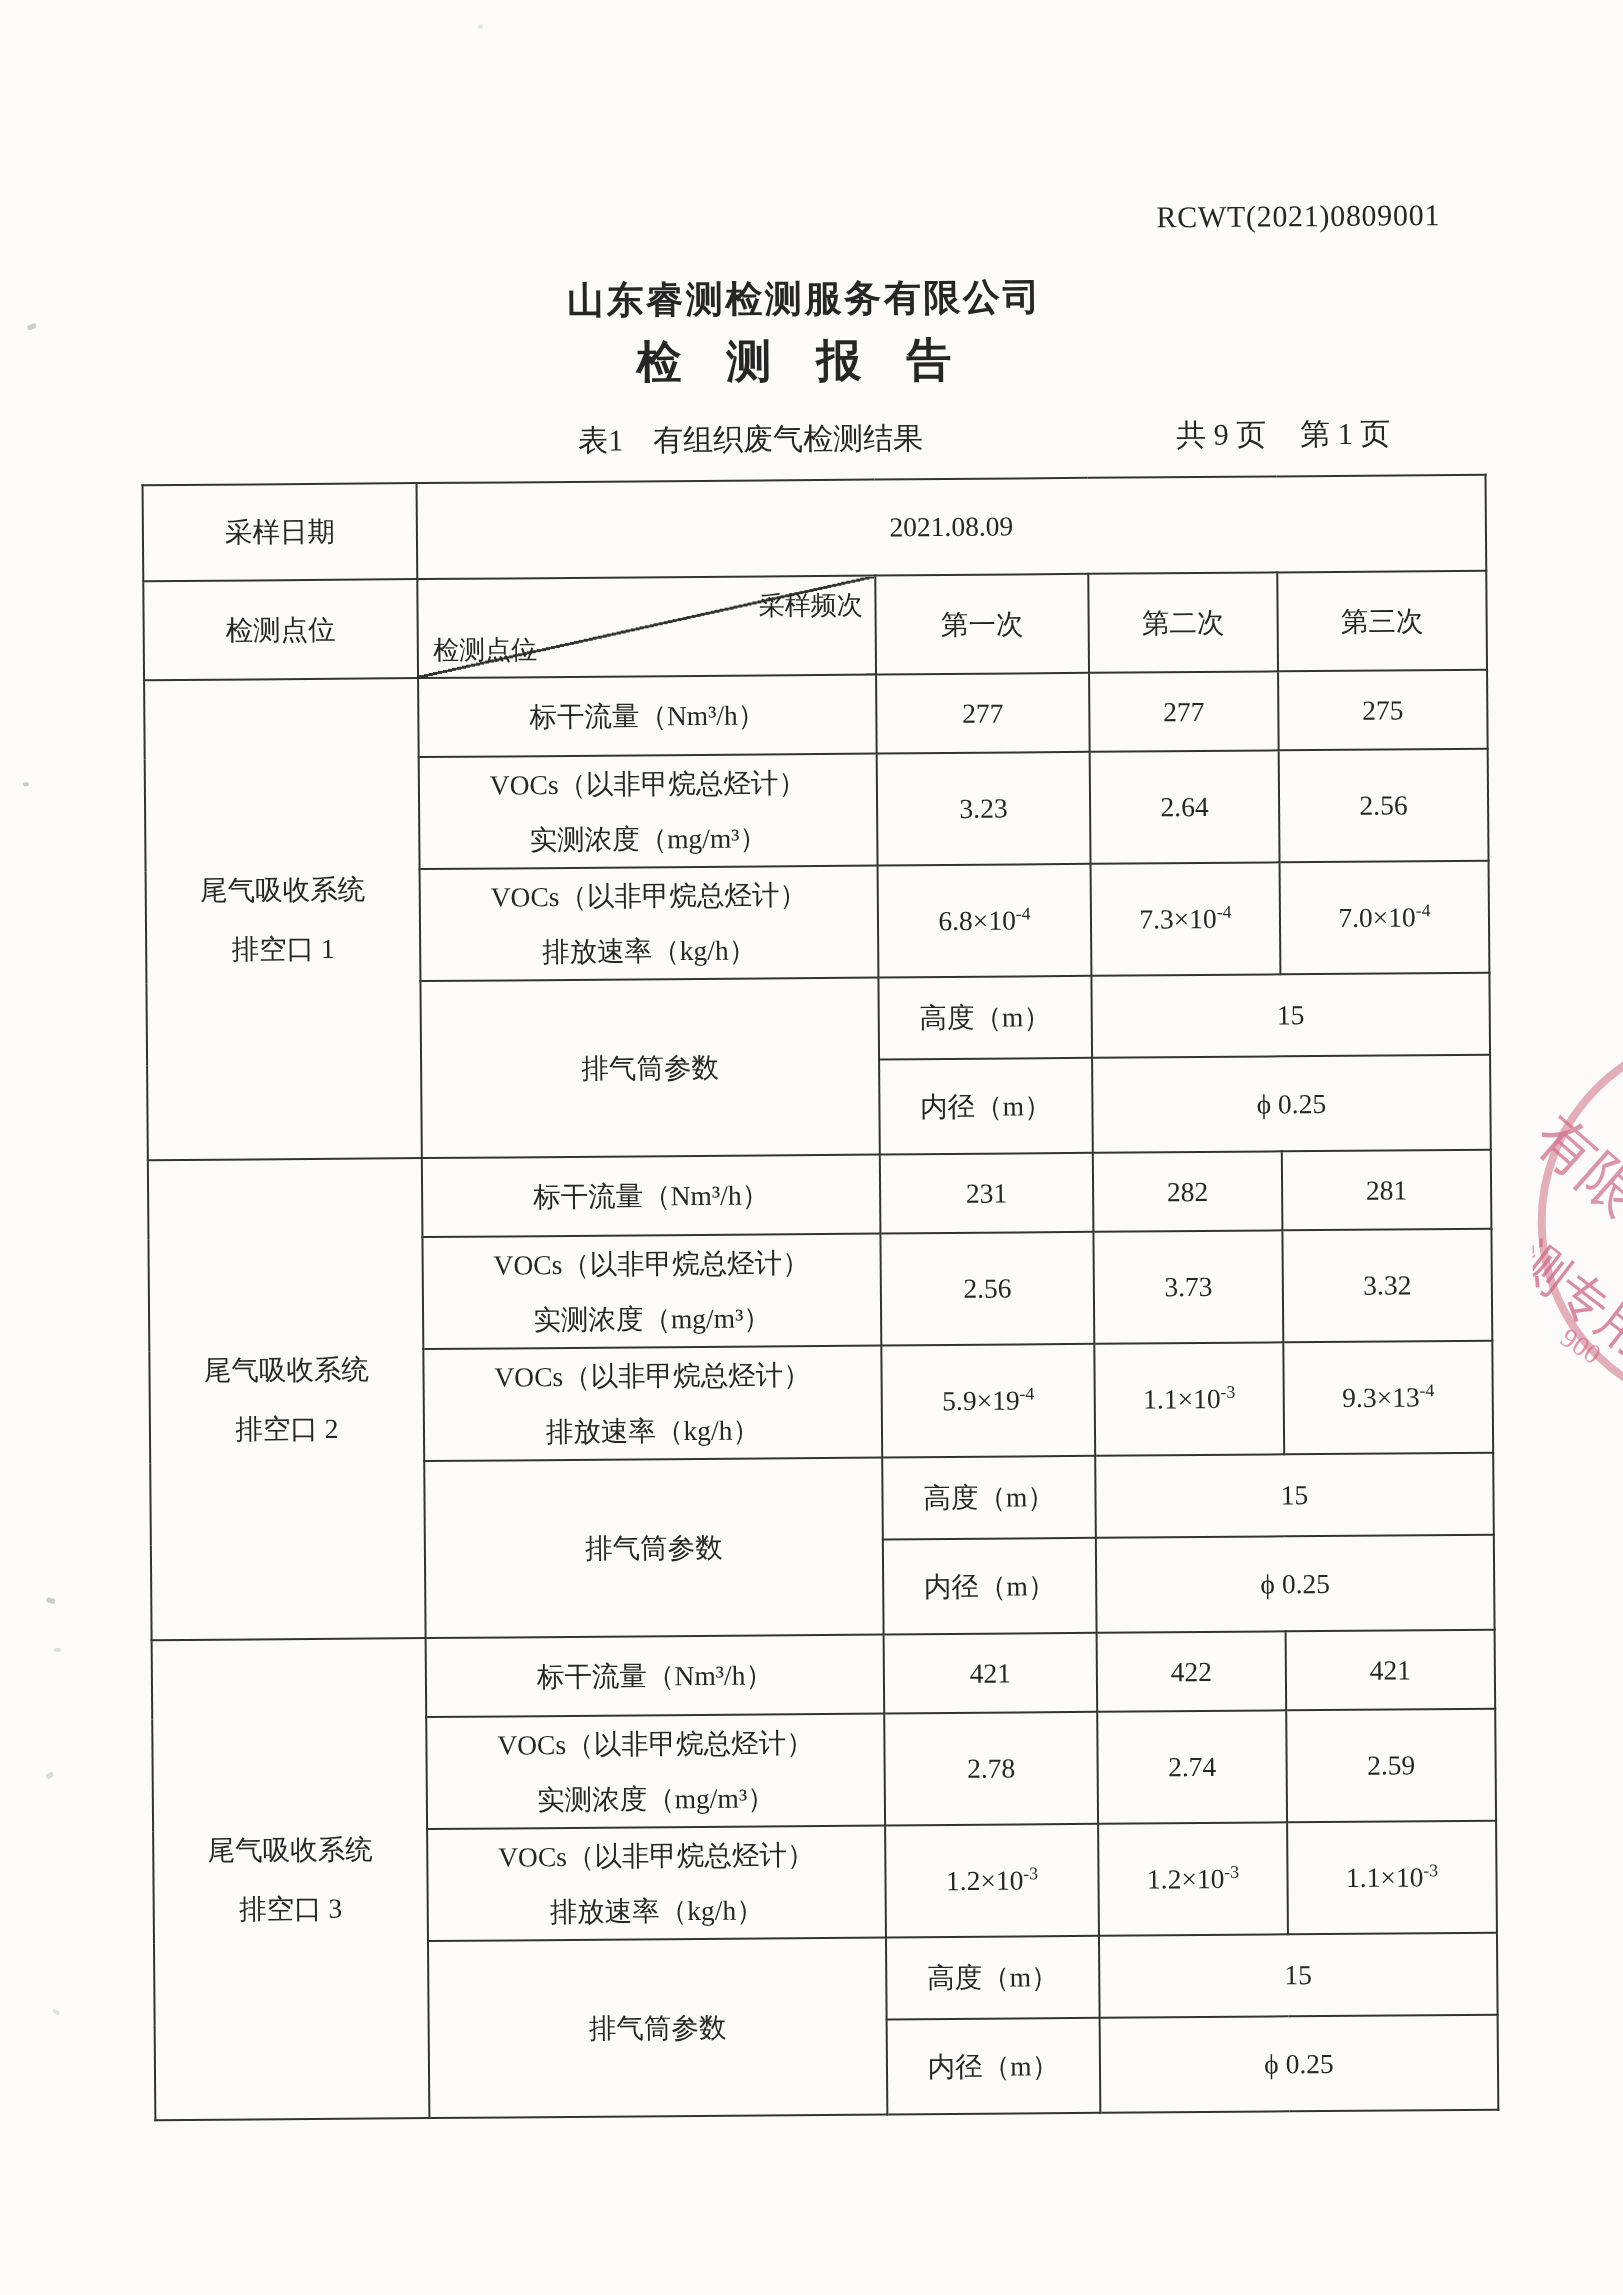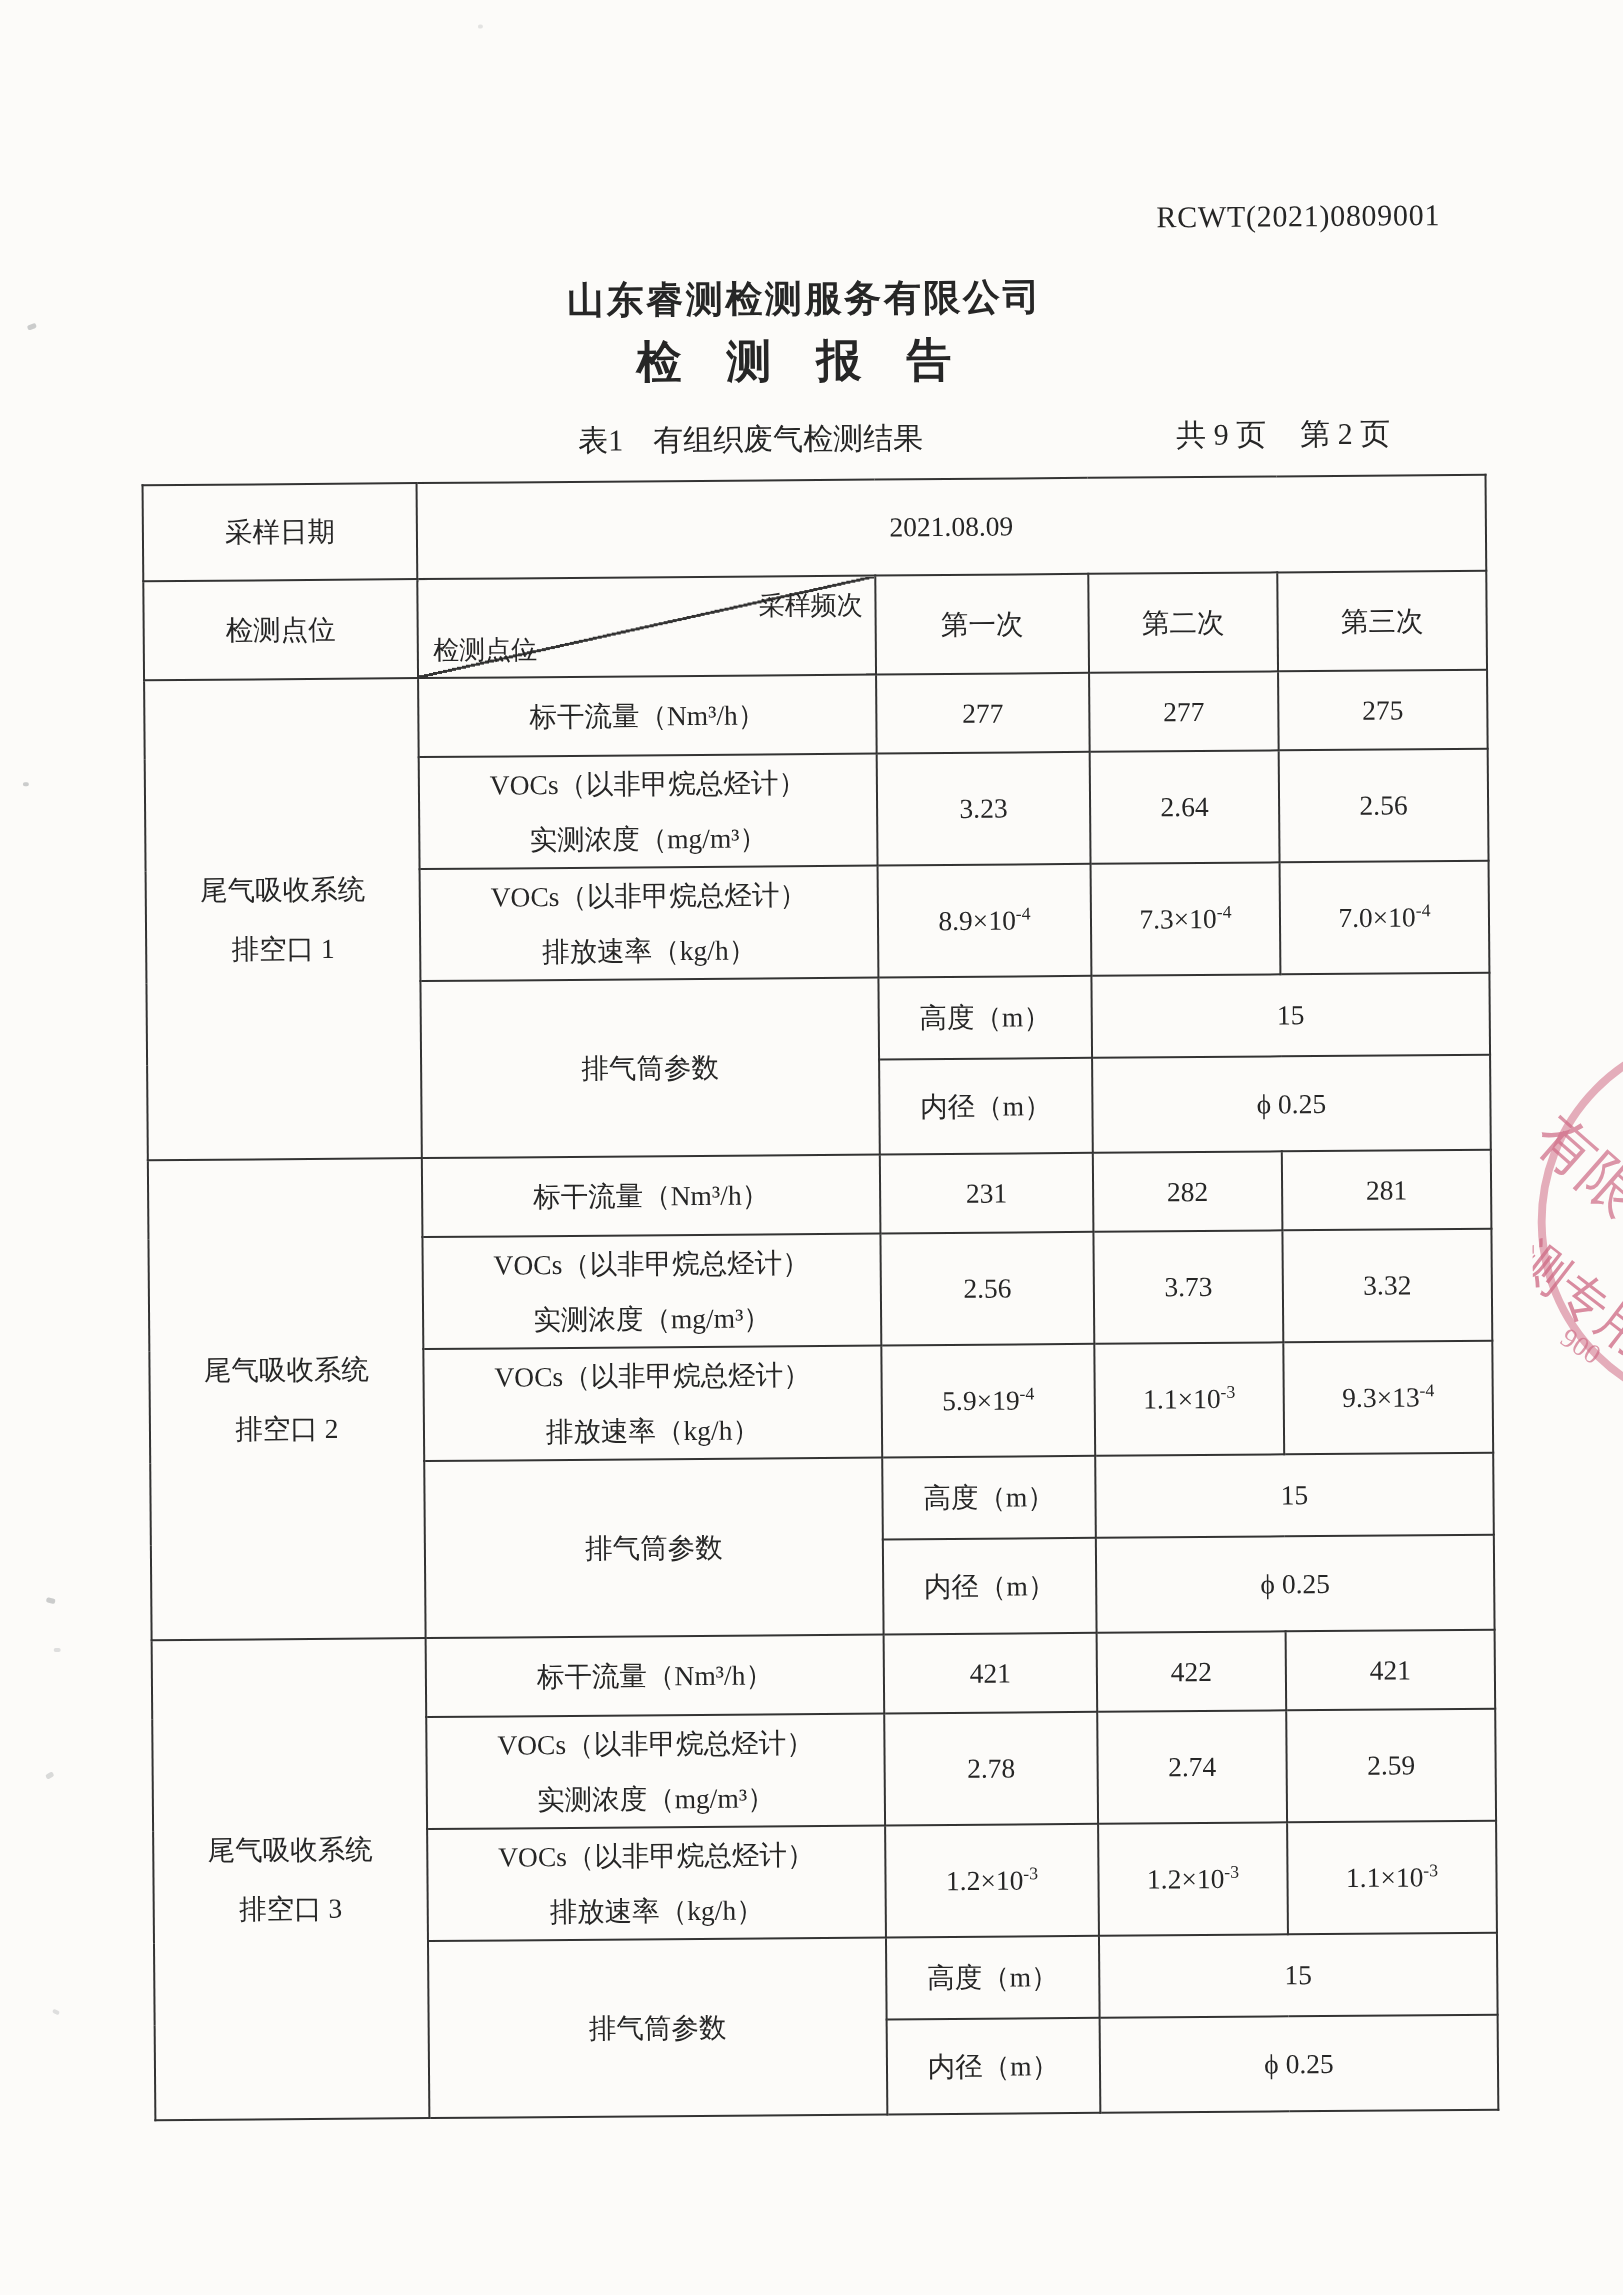--- a/index.html
+++ b/index.html
@@ -58,21 +58,21 @@
 </head>
 <body>
 
 <div class="page">
   <div class="sheet">
 
     <div class="report-no">RCWT(2021)0809001</div>
     <div class="company">山东睿测检测服务有限公司</div>
     <div class="doc-title">检测报告</div>
     <div class="caption">表1　有组织废气检测结果</div>
-    <div class="pageinfo"><span>共 9 页</span><span class="sep"></span><span>第 2 页</span></div>
+    <div class="pageinfo"><span>共 9 页</span><span class="sep"></span><span>第 1 页</span></div>
 
     <table class="report">
       <colgroup>
         <col style="width:274px">
           <col style="width:458px">
           <col style="width:213px">
         <col style="width:189px">
           <col style="width:209px">
       </colgroup>
 
@@ -110,21 +110,21 @@
         </td>
         <td class="val">3.23</td>
         <td class="val">2.64</td>
         <td class="val">2.56</td>
       </tr>
       <tr class="rb3">
         <td class="two">
           <div>VOCs（以非甲烷总烃计）</div>
           <div>排放速率（kg/h）</div>
         </td>
-        <td class="val"><span>8.9×10</span><sup>-4</sup></td>
+        <td class="val"><span>6.8×10</span><sup>-4</sup></td>
         <td class="val"><span>7.3×10</span><sup>-4</sup></td>
         <td class="val"><span>7.0×10</span><sup>-4</sup></td>
       </tr>
       <tr class="rb4">
         <td rowspan="2">排气筒参数</td>
         <td>高度（m）</td>
         <td colspan="2" class="val">15</td>
       </tr>
       <tr class="rb5">
         <td>内径（m）</td>

